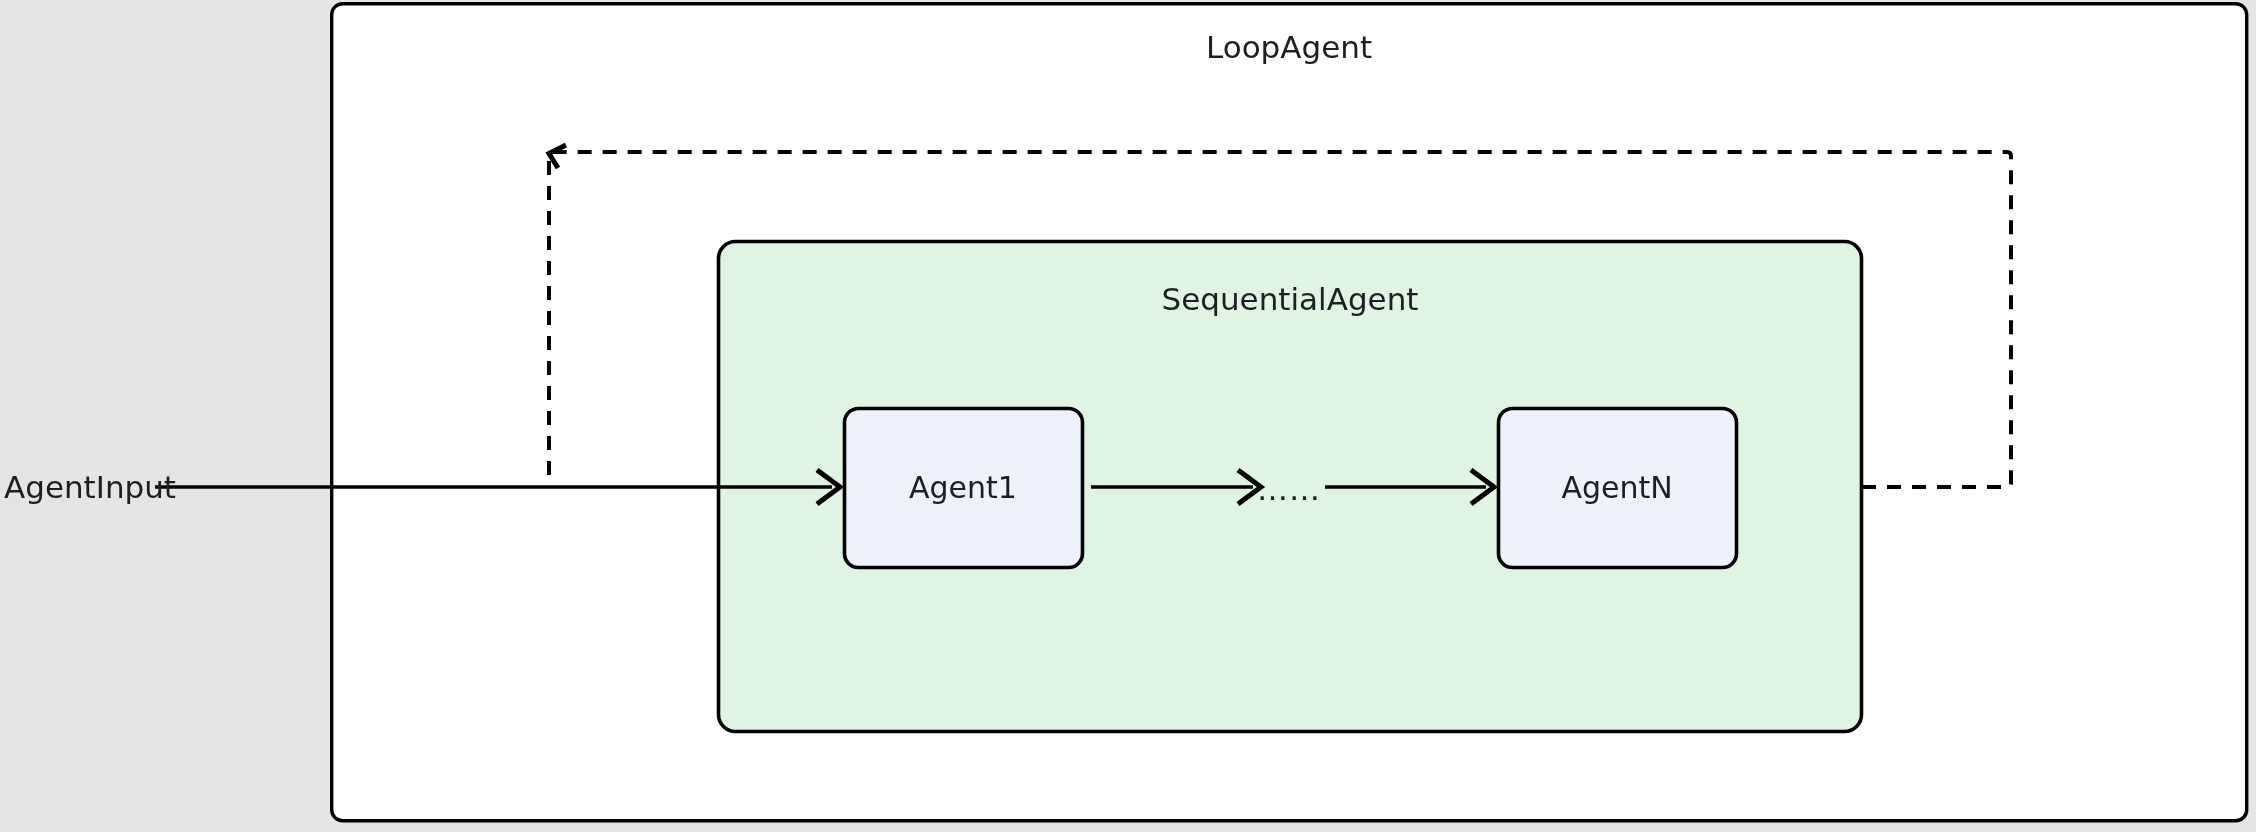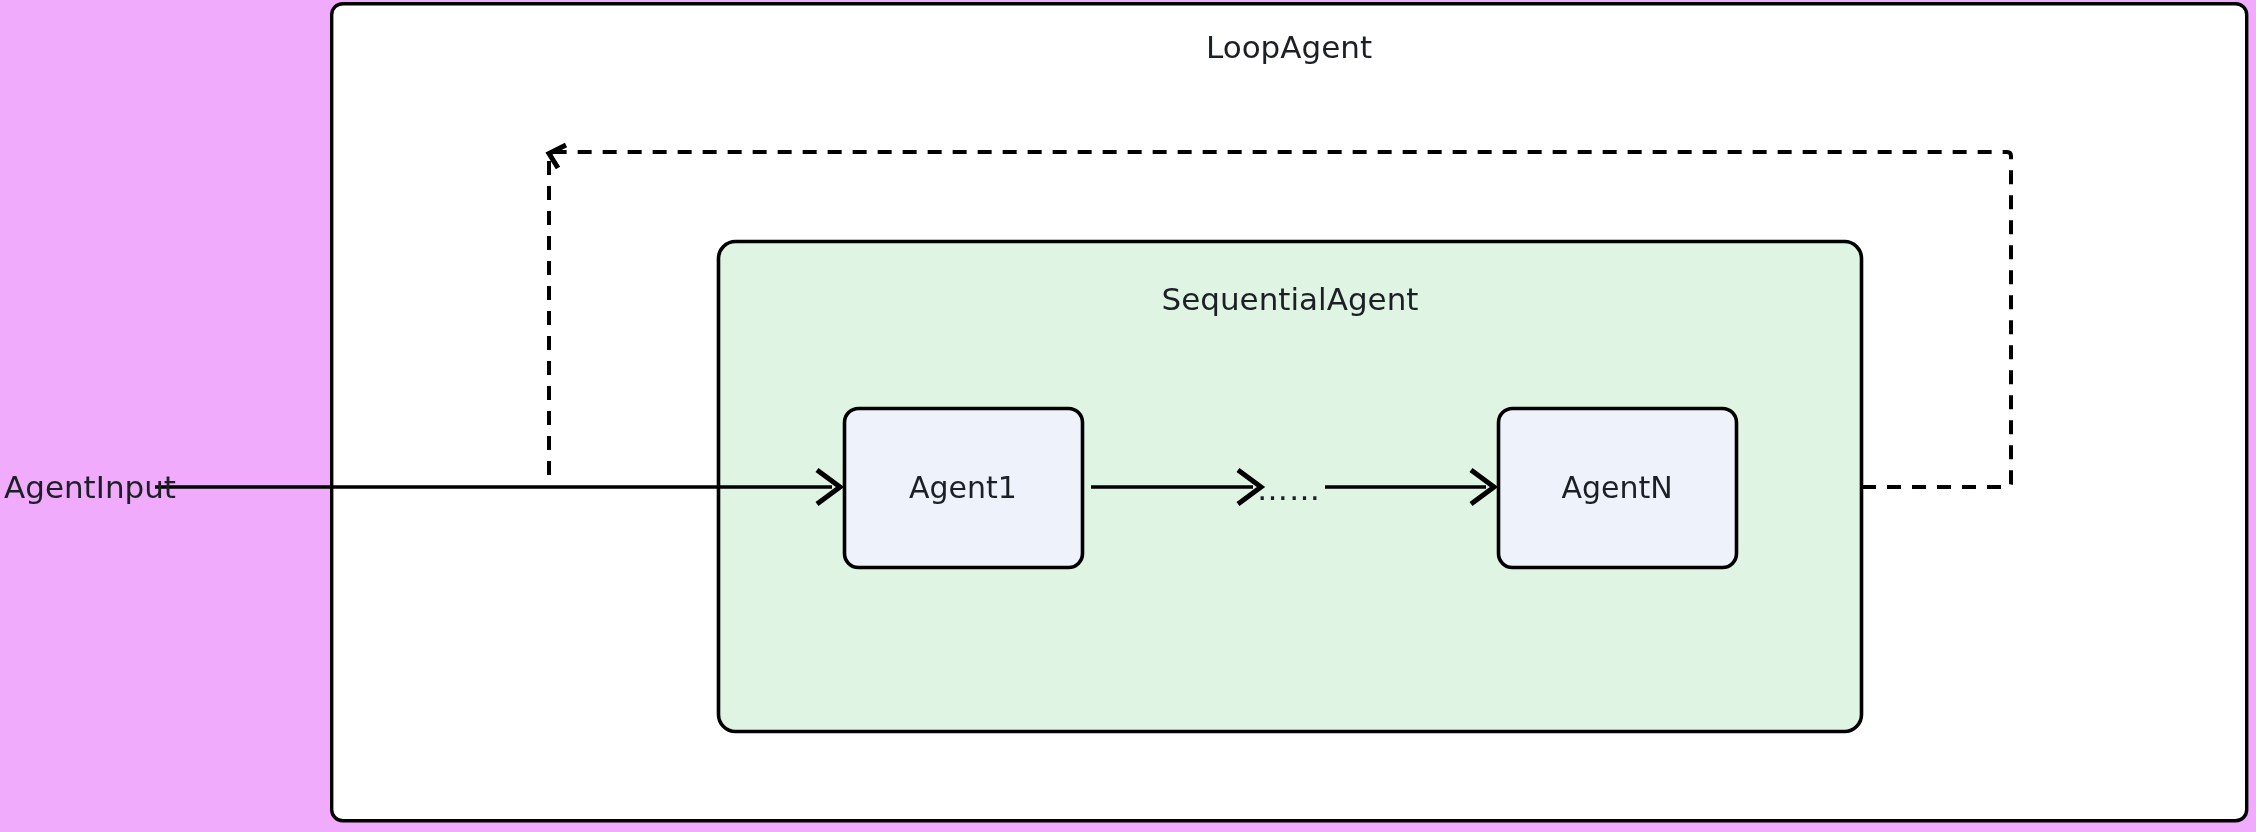--- a/index.html
+++ b/index.html
@@ -8,21 +8,21 @@
     padding: 0;
     background: #ffffff;
   }
   body {
     font-family: "DejaVu Sans", "Liberation Sans", sans-serif;
   }
   #canvas {
     position: relative;
     width: 2256px;
     height: 832px;
-    background: #f0abfc;
+    background: #e5e5e5;
     overflow: hidden;
   }
   #diagram-svg {
     position: absolute;
     left: 0;
     top: 0;
     width: 2256px;
     height: 832px;
     display: block;
   }

